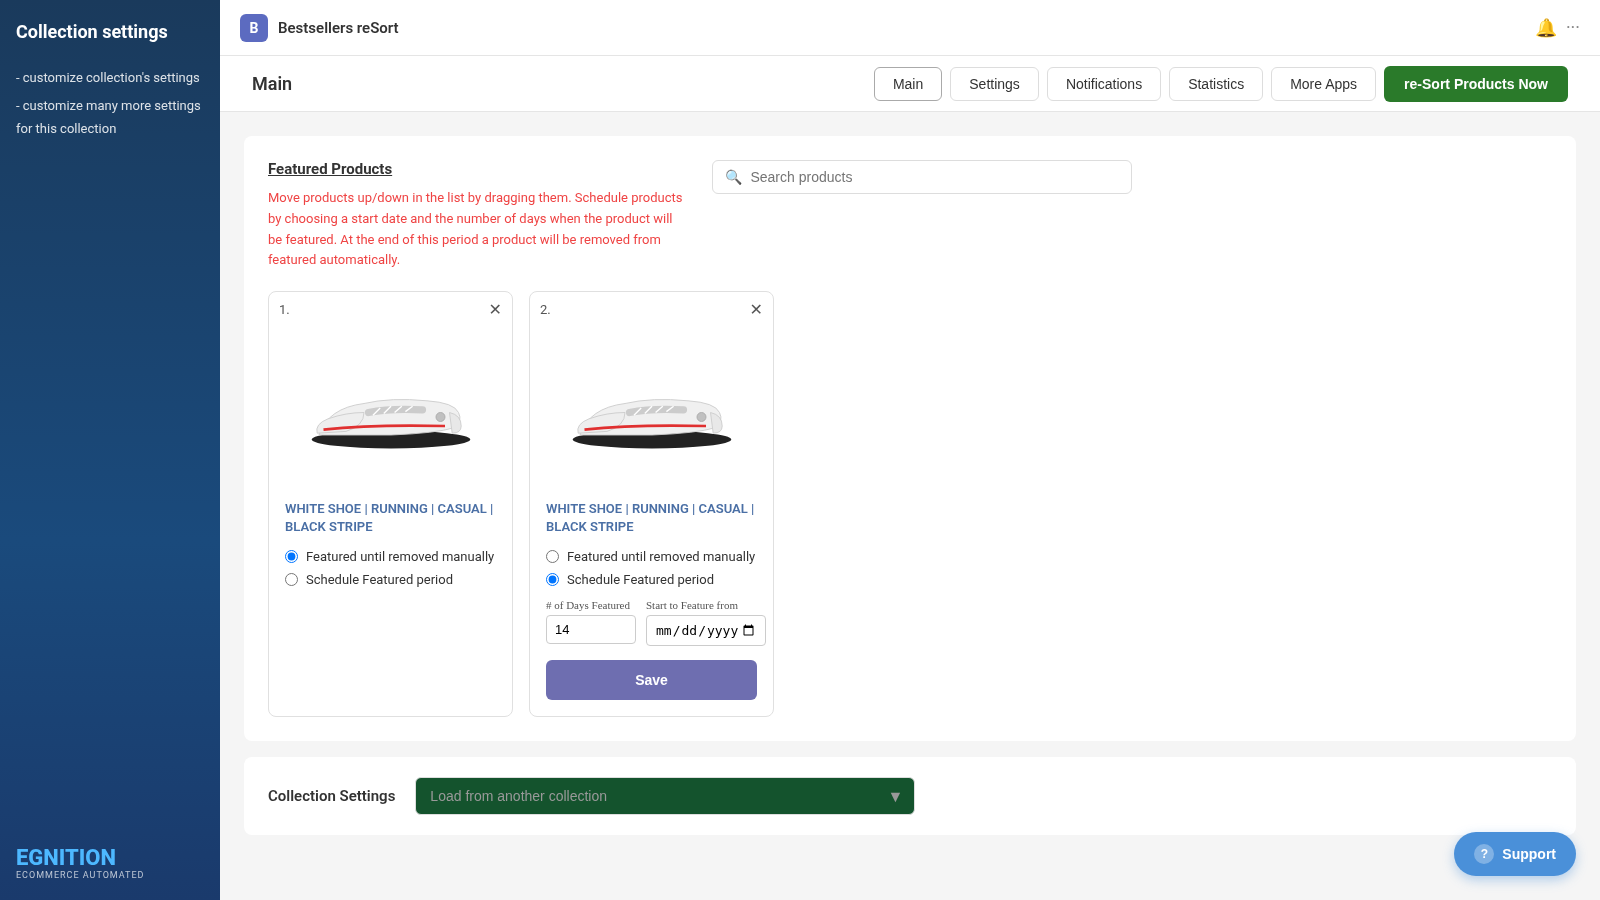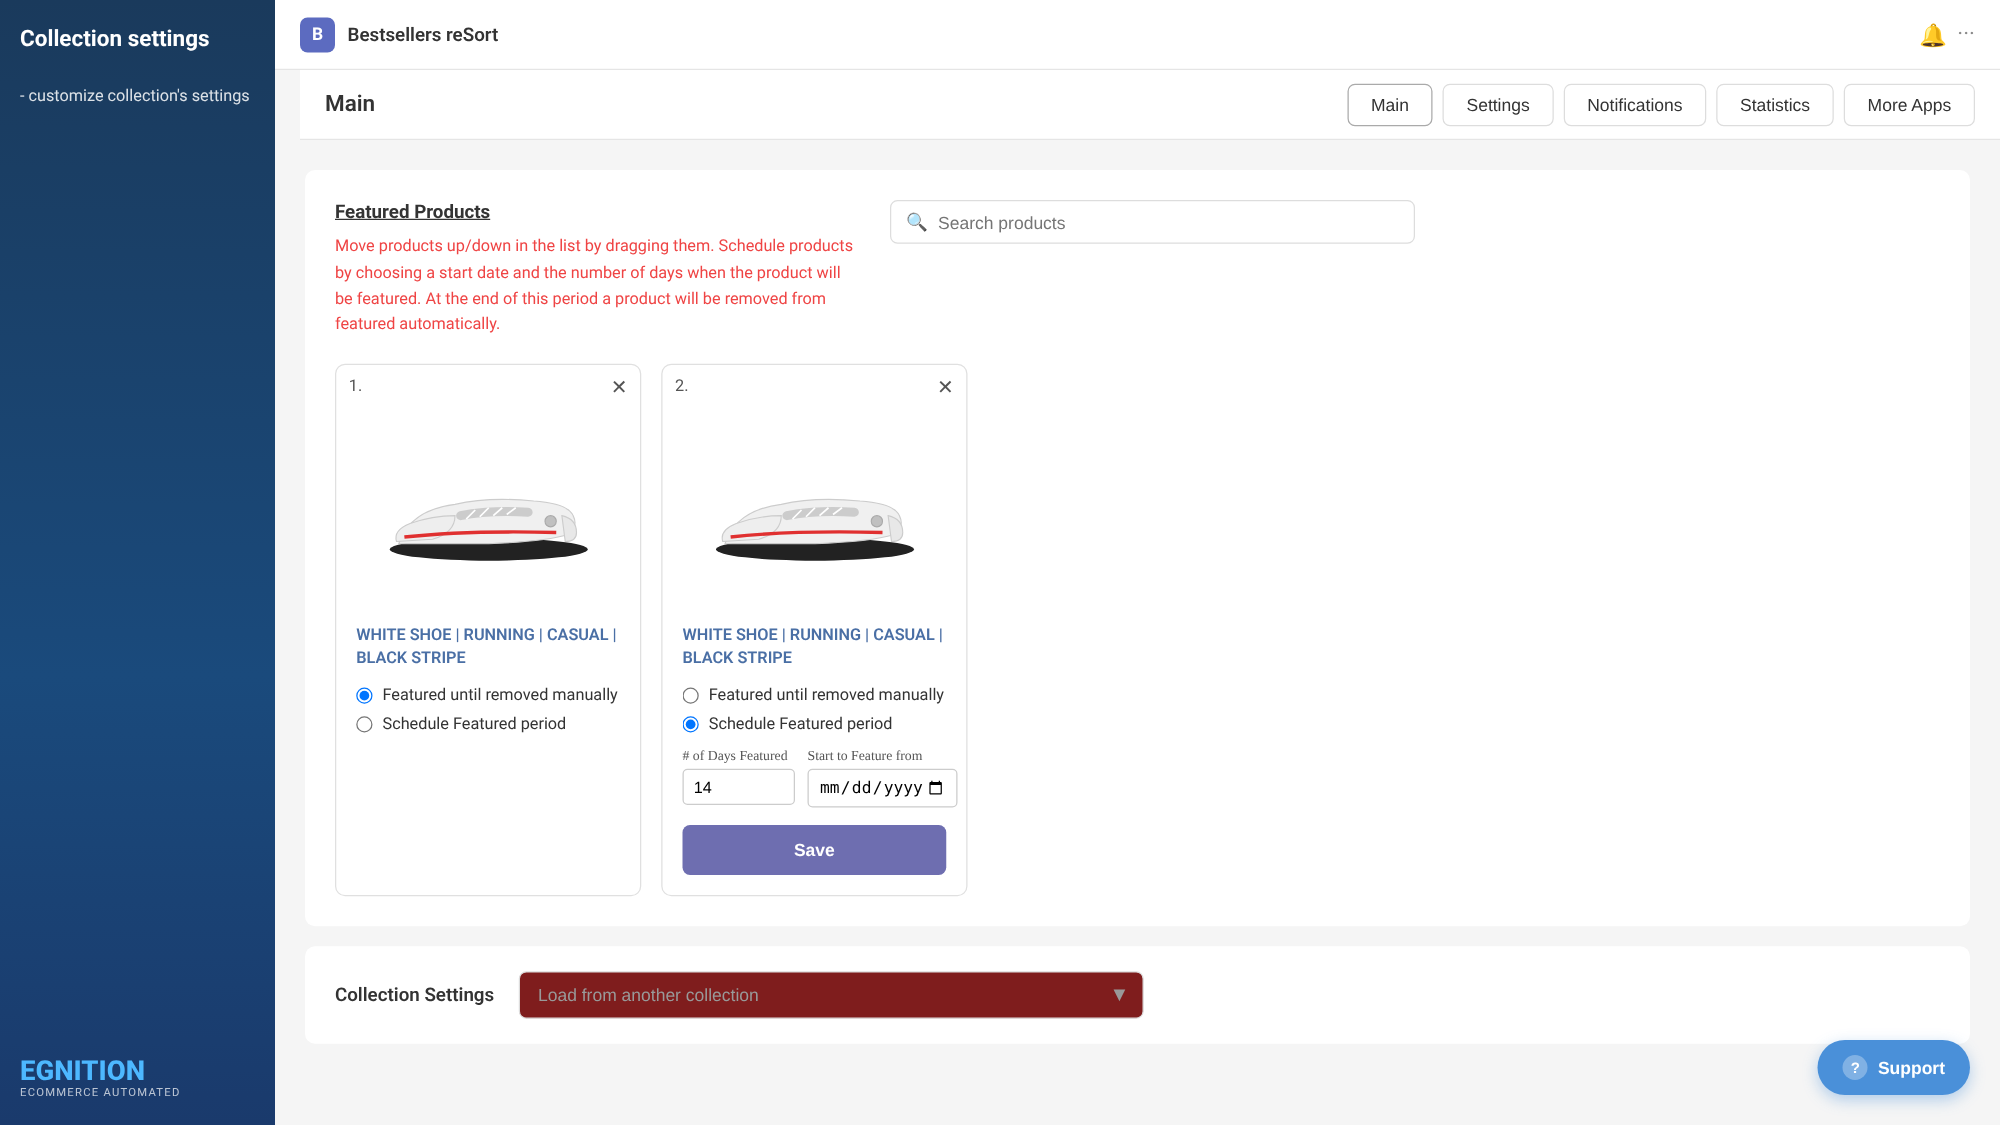--- a/index.html
+++ b/index.html
@@ -87,26 +87,25 @@
       gap: 8px;
       align-items: center;
       color: #888;
       font-size: 18px;
     }
 
     
     .nav-area {
       background: white;
       border-bottom: 1px solid #e5e5e5;
-      padding: 0 20px;
+      padding: 0 32px;
       display: flex;
       align-items: center;
       height: 56px;
       gap: 8px;
-      margin-left: 20px;
     }
     .nav-page-title {
       font-size: 18px;
       font-weight: 600;
       color: #333;
       margin-right: 16px;
     }
     .nav-spacer { flex: 1; }
     .nav-btn {
       padding: 8px 18px;
@@ -313,21 +312,21 @@
       position: relative;
     }
     .collection-select {
       width: 100%;
       padding: 10px 14px;
       border: 1px solid #ddd;
       border-radius: 6px;
       font-size: 14px;
       color: #999;
       appearance: none;
-      background: #7f1d1d;
+      background: #14532d;
       cursor: pointer;
     }
     .select-arrow {
       position: absolute;
       right: 12px;
       top: 50%;
       transform: translateY(-50%);
       color: #999;
       pointer-events: none;
     }
@@ -362,20 +361,21 @@
     }
   </style>
 </head>
 <body>
 
 <div class="sidebar">
   <div>
     <div class="sidebar-title">Collection settings</div>
     <div class="sidebar-content">
       <p>- customize collection's settings</p>
+      <p>- customize many more settings for this collection</p>
     </div>
   </div>
   <div class="sidebar-brand">
     <div class="brand-name">
       <span style="color:#4db8ff">E</span><span>GNITION</span>
     </div>
     <div class="brand-sub">ECOMMERCE AUTOMATED</div>
   </div>
 </div>
 
@@ -391,20 +391,21 @@
   </div>
 
   <div class="nav-area">
     <div class="nav-page-title">Main</div>
     <div class="nav-spacer"></div>
     <button class="nav-btn active">Main</button>
     <button class="nav-btn">Settings</button>
     <button class="nav-btn">Notifications</button>
     <button class="nav-btn">Statistics</button>
     <button class="nav-btn">More Apps</button>
+    <button class="nav-btn-primary">re-Sort Products Now</button>
   </div>
 
   <div class="content">
 
     <div class="section-card">
       <div class="section-header">
         <div>
           <div class="section-title">Featured Products</div>
           <div class="section-desc">Move products up/down in the list by dragging them. Schedule products by choosing a start date and the number of days when the product will be featured. At the end of this period a product will be removed from featured automatically.</div>
         </div>

